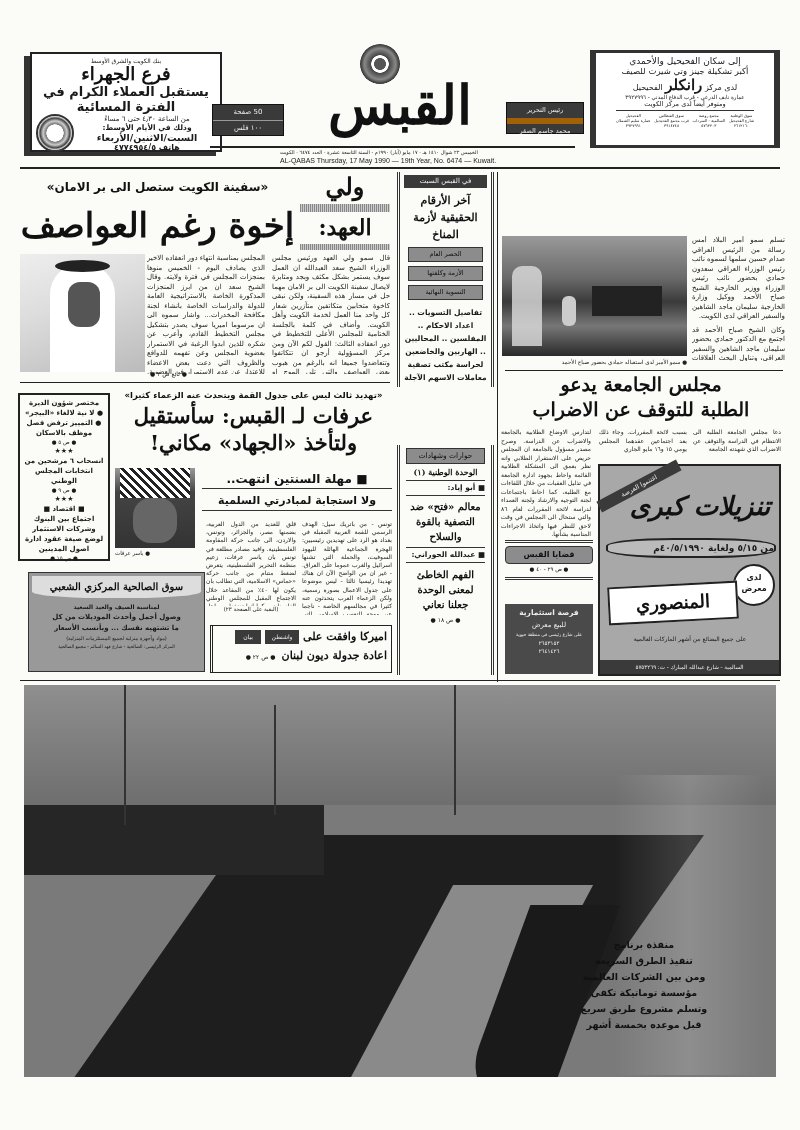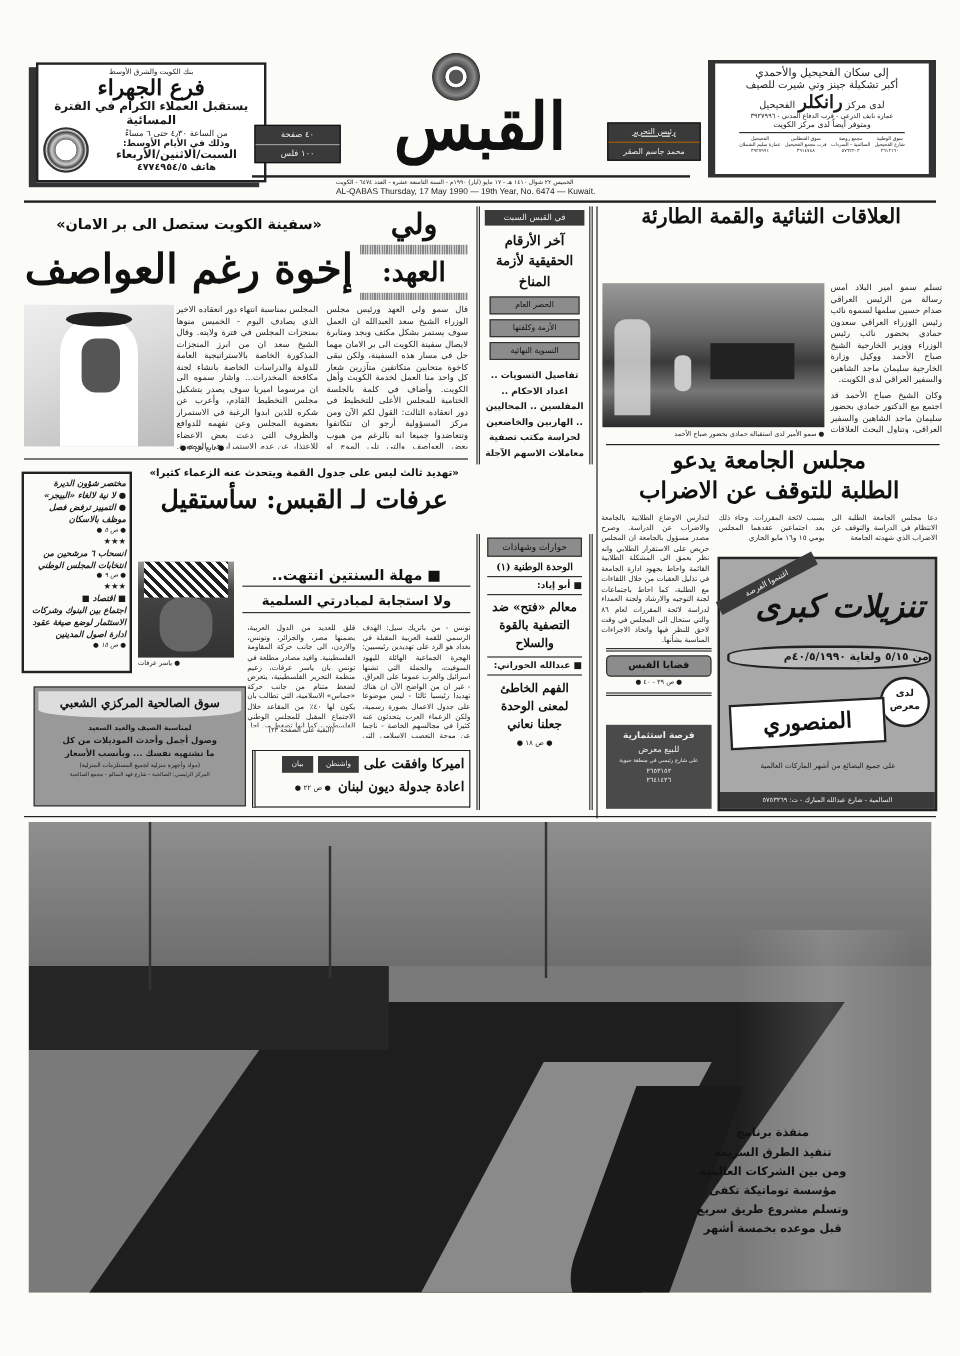--- a/index.html
+++ b/index.html
@@ -18,42 +18,42 @@
   .grain { background-image: repeating-linear-gradient(90deg, rgba(255,255,255,0.04) 0 1px, rgba(0,0,0,0.04) 1px 3px), repeating-linear-gradient(0deg, rgba(255,255,255,0.05) 0 1px, rgba(0,0,0,0.03) 1px 2px); }
 </style>
 </head>
 <body>
 
 <div class="abs" style="left:0;top:0;width:800px;height:170px;">
 
   <div class="abs" style="left:30px;top:52px;width:192px;height:100px;background:#fff;border:2px solid #222;box-shadow:-6px 4px 0 #333;padding:3px 4px;">
     <div class="center" style="font-size:6px;">بنك الكويت والشرق الأوسط</div>
     <div class="hl" style="font-size:18px;line-height:20px;">فرع الجهراء</div>
-    <div class="center b" style="font-size:10px;">يستقبل العملاء الكرام في الفترة المسائية</div>
+    <div class="center b" style="font-size:13px;">يستقبل العملاء الكرام في الفترة المسائية</div>
     <div style="display:flex;gap:4px;align-items:center;">
       <div style="flex:1;">
         <div class="center" style="font-size:7px;">من الساعة ٤٫٣٠ حتى ٦ مساءً</div>
         <div class="center b" style="font-size:7.5px;">وذلك في الأيام الأوسط:</div>
         <div class="center b" style="font-size:9.5px;">السبت/الاثنين/الأربعاء</div>
         <div class="center b" style="font-size:8px;">هاتف ٤٧٧٤٩٥٤/٥</div>
       </div>
       <div style="width:38px;height:38px;border-radius:50%;border:2px solid #333;background:radial-gradient(circle,#fff 35%,#777 37%,#ccc 50%,#444 62%,#eee 70%);"></div>
     </div>
   </div>
 
   <div class="abs dark" style="left:212px;top:104px;width:72px;height:32px;border:1px solid #111;">
-    <div class="center" style="font-size:7px;line-height:15px;border-bottom:1px solid #999;">٤٠ صفحة</div>
+    <div class="center" style="font-size:7px;line-height:15px;border-bottom:1px solid #999;">50 صفحة</div>
     <div class="center" style="font-size:7px;line-height:15px;">١٠٠ فلس</div>
   </div>
 
   <div class="abs" style="left:360px;top:44px;width:40px;height:40px;border-radius:50%;background:radial-gradient(circle,#555 20%,#fff 22%,#fff 30%,#444 32%,#888 55%,#333 70%,transparent 72%);"></div>
   <div class="abs hl" style="left:300px;top:70px;width:200px;font-size:54px;line-height:70px;letter-spacing:-2px;">القبس</div>
 
   <div class="abs dark" style="left:506px;top:102px;width:78px;height:32px;border:1px solid #111;">
-    <div class="center" style="font-size:6.5px;line-height:15px;border-bottom:1px solid #a16207;text-decoration:underline;">رئيس التحرير</div>
+    <div class="center" style="font-size:6.5px;line-height:15px;border-bottom:6px solid #a16207;">رئيس التحرير</div>
     <div class="center" style="font-size:6.5px;line-height:15px;">محمد جاسم الصقر</div>
   </div>
 
   <div class="abs" style="left:590px;top:50px;width:190px;height:98px;background:#fff;border:3px solid #333;border-left-width:6px;border-right-width:6px;padding:3px 20px;">
     <div class="center" style="font-size:9px;">إلى سكان الفحيحيل والأحمدي</div>
     <div class="center" style="font-size:8.5px;">أكبر تشكيلة جينز وتي شيرت للصيف</div>
     <div class="center" style="font-size:8px;">
       <span>لدى مركز</span>
       <span class="b" style="font-size:15px;font-family:'DejaVu Serif',serif;">رانكلر</span>
       <span>الفحيحيل</span>
@@ -84,21 +84,20 @@
     </div>
   </div>
 
   <div class="rule" style="left:210px;top:146px;width:365px;height:2px;"></div>
   <div class="abs" style="left:280px;top:149px;width:250px;font-size:5px;line-height:7px;text-align:left;white-space:nowrap;overflow:hidden;">الخميس ٢٢ شوال ١٤١٠ هـ - ١٧ مايو (آيار) ١٩٩٠م - السنة التاسعة عشرة - العدد ٦٤٧٤ - الكويت</div>
   <div class="abs" style="left:280px;top:156px;width:250px;font-family:'Liberation Sans',sans-serif;font-size:7px;line-height:9px;direction:ltr;text-align:left;white-space:nowrap;">AL-QABAS Thursday, 17 May 1990 — 19th Year, No. 6474 — Kuwait.</div>
   <div class="rule" style="left:20px;top:167px;width:760px;height:2px;"></div>
 </div>
 
 <div class="abs" style="left:500px;top:170px;width:285px;height:200px;">
-  <div class="hl" style="font-size:17px;line-height:22px;">العلاقات الثنائية والقمة الطارئة</div>
   <div class="abs photo grain" style="left:2px;top:66px;width:185px;height:120px;background:linear-gradient(180deg,#999 0%,#6a6a6a 35%,#3a3a3a 55%,#777 75%,#2a2a2a 100%);">
     <div class="abs" style="left:10px;top:30px;width:30px;height:80px;background:#ddd;border-radius:10px 10px 0 0;opacity:0.8;"></div>
     <div class="abs" style="left:90px;top:50px;width:70px;height:30px;background:#222;"></div>
     <div class="abs" style="left:60px;top:60px;width:14px;height:30px;background:#ccc;border-radius:6px;"></div>
   </div>
   <div class="abs body-text" style="left:192px;top:66px;width:93px;height:125px;overflow:hidden;">
     <p>تسلم سمو أمير البلاد أمس رسالة من الرئيس العراقي صدام حسين سلمها لسموه نائب رئيس الوزراء العراقي سعدون حمادي بحضور نائب رئيس الوزراء ووزير الخارجية الشيخ صباح الأحمد ووكيل وزارة الخارجية سليمان ماجد الشاهين والسفير العراقي لدى الكويت.</p>
     <p style="margin-top:4px;">وكان الشيخ صباح الأحمد قد اجتمع مع الدكتور حمادي بحضور سليمان ماجد الشاهين والسفير العراقي، وتناول البحث العلاقات الثنائية والتطورات العربية الراهنة والموضوعات التي ستبحث في القمة العربية الاستثنائية والمؤتمر التمهيدي لوزراء الخارجية العرب الذي سيضع جدول أعمال القمة في بغداد ٢٢ مايو الجاري.</p>
   </div>
   <div class="abs body-text" style="left:2px;top:188px;width:185px;font-size:5.5px;"><span>● </span><span>سمو الأمير لدى استقباله حمادي بحضور صباح الأحمد</span></div>
@@ -138,37 +137,38 @@
 <div class="abs" style="left:397px;top:445px;width:97px;height:230px;border-left:3px double #333;border-right:3px double #333;padding:3px 6px;">
   <div class="shade center" style="font-size:7.5px;line-height:14px;border:1px solid #333;">حوارات وشهادات</div>
   <div class="hl" style="font-size:8px;line-height:16px;border-bottom:1px solid #333;">الوحدة الوطنية (١)</div>
   <div class="b" style="font-size:7.5px;line-height:14px;border-bottom:1px solid #333;"><span>■ </span><span>أبو إياد:</span></div>
   <div class="hl" style="font-size:10px;line-height:15px;white-space:normal;margin:3px 0;">معالم «فتح» ضد التصفية بالقوة والسلاح</div>
   <div class="b" style="font-size:7.5px;line-height:14px;border-top:1px solid #333;border-bottom:1px solid #333;"><span>■ </span><span>عبدالله الحوراني:</span></div>
   <div class="hl" style="font-size:10px;line-height:15px;white-space:normal;margin:4px 0;">الفهم الخاطئ لمعنى الوحدة جعلنا نعاني</div>
   <div class="center" style="font-size:6px;">● ص ١٨ ●</div>
 </div>
 
-<div class="abs boxed" style="left:18px;top:393px;width:92px;height:168px;border:2px solid #222;padding:3px 3px;text-align:right;font-style:italic;">
+<div class="abs boxed" style="left:18px;top:393px;width:92px;height:168px;border:2px solid #222;padding:3px 3px;text-align:center;">
   <div class="b" style="font-size:7px;line-height:10px;">مختصر شؤون الديرة</div>
   <div class="b" style="font-size:7px;line-height:10px;">● لا نية لالغاء «البيجر»</div>
   <div class="b" style="font-size:7px;line-height:10px;">● التمييز ترفض فصل موظف بالاسكان</div>
   <div style="font-size:5.5px;line-height:8px;">● ص ٥ ●</div>
   <div style="font-size:7px;line-height:10px;">★★★</div>
   <div class="b" style="font-size:7px;line-height:10px;">انسحاب ٦ مرشحين من انتخابات المجلس الوطني</div>
   <div style="font-size:5.5px;line-height:8px;">● ص ٩ ●</div>
   <div style="font-size:7px;line-height:10px;">★★★</div>
   <div class="b" style="font-size:7px;line-height:10px;">■ اقتصاد ■</div>
   <div class="b" style="font-size:7px;line-height:10px;">اجتماع بين البنوك وشركات الاستثمار لوضع صيغة عقود ادارة اصول المدينين</div>
   <div style="font-size:5.5px;line-height:8px;">● ص ١٥ ●</div>
 </div>
 
 <div class="abs" style="left:115px;top:388px;width:277px;height:235px;">
   <div class="hl" style="font-size:8.5px;line-height:14px;font-family:'DejaVu Sans',sans-serif;">«تهديد ثالث ليس على جدول القمة ويتحدث عنه الزعماء كثيرا»</div>
   <div class="hl" style="font-size:21px;line-height:27px;">عرفات لـ القبس: سأستقيل</div>
+  <div class="hl" style="font-size:21px;line-height:27px;">ولتأخذ «الجهاد» مكاني!</div>
   <div class="abs photo grain" style="left:0;top:80px;width:80px;height:80px;background:linear-gradient(180deg,#999 0%,#444 30%,#333 100%);">
     <div class="abs" style="left:5px;top:0;width:70px;height:30px;background:repeating-linear-gradient(45deg,#fff 0 3px,#222 3px 6px);"></div>
     <div class="abs" style="left:18px;top:30px;width:44px;height:45px;background:#666;border-radius:40%;"></div>
   </div>
   <div class="abs" style="left:0;top:162px;width:80px;font-size:5.5px;text-align:left;">● ياسر عرفات</div>
   <div class="abs hl" style="right:0;top:82px;width:190px;font-size:12px;line-height:18px;font-family:'DejaVu Sans',sans-serif;border-bottom:1px solid #333;">■ مهلة السنتين انتهت..</div>
   <div class="abs hl" style="right:0;top:104px;width:190px;font-size:11px;line-height:18px;font-family:'DejaVu Sans',sans-serif;border-bottom:1px solid #333;">ولا استجابة لمبادرتي السلمية</div>
   <div class="abs body-text" style="right:0;top:132px;width:90px;height:95px;overflow:hidden;font-size:6px;line-height:8.2px;">تونس - من باتريك سيل: الهدف الرسمي للقمة العربية المقبلة في بغداد هو الرد على تهديدين رئيسيين: الهجرة الجماعية الهائلة لليهود السوفيت، والحملة التي تشنها اسرائيل والغرب عموما على العراق. - غير ان من الواضح الآن ان هناك تهديدا رئيسيا ثالثا - ليس موضوعا على جدول الاعمال بصورة رسمية، ولكن الزعماء العرب يتحدثون عنه كثيرا في مجالسهم الخاصة - ناجما عن موجة التعصب الاسلامي التي تكتسح المنطقة حاليا. فالتطرف الاسلامي أصبح مصدر</div>
   <div class="abs body-text" style="right:96px;top:132px;width:90px;height:86px;overflow:hidden;font-size:6px;line-height:8.2px;">قلق للعديد من الدول العربية، بضمنها مصر، والجزائر، وتونس، والاردن، الى جانب حركة المقاومة الفلسطينية. وافيد مصادر مطلعة في تونس بان ياسر عرفات، زعيم منظمة التحرير الفلسطينية، يتعرض لضغط متنام من جانب حركة «حماس» الاسلامية، التي تطالب بان يكون لها ٤٠٪ من المقاعد خلال الاجتماع المقبل للمجلس الوطني الفلسطيني، كما انها تضغط من اجل اجراء تغيير ملموس لسياسة عرفات السلمية. ويعتقد مراقبون في العاصمة التونسية انه بسبب هذا الضغط من</div>
   <div class="abs" style="right:96px;top:218px;width:90px;font-size:5.5px;text-align:center;">(البقية على الصفحة ٢٣)</div>

